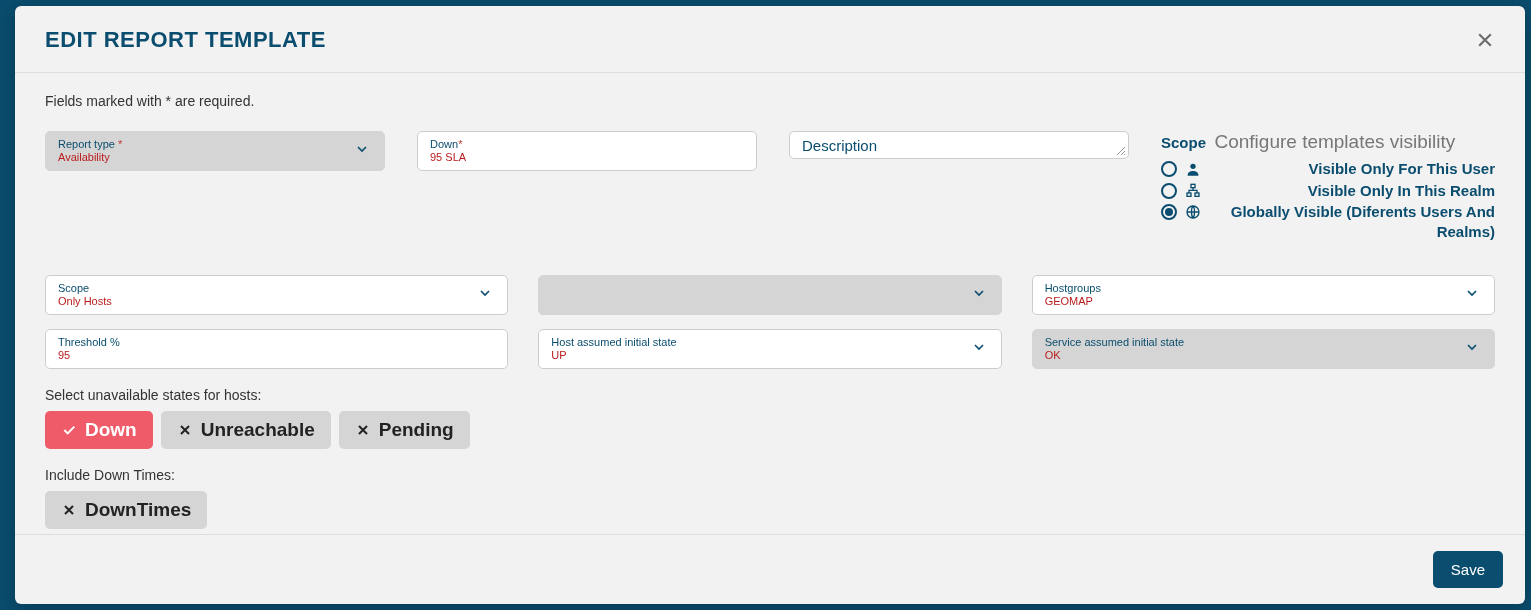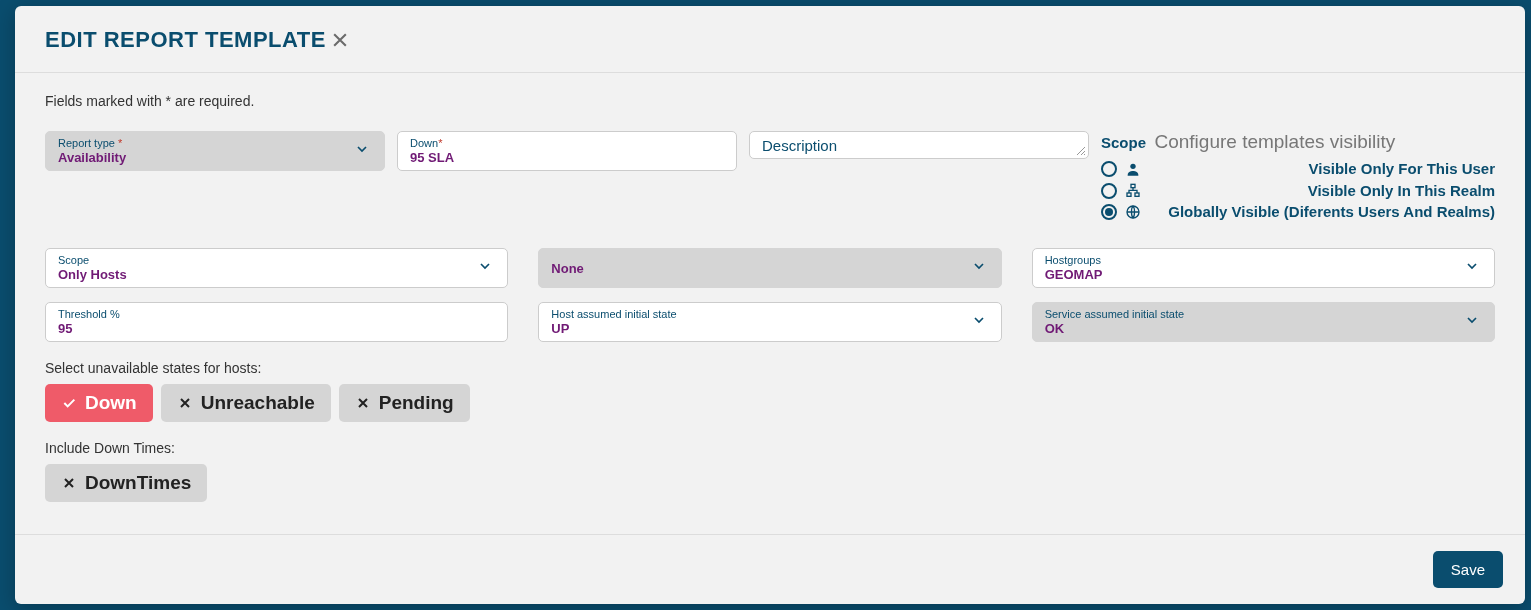--- a/index.html
+++ b/index.html
@@ -14,20 +14,21 @@
     left: 15px; right: 6px; top: 6px; bottom: 6px;
     background: #f2f2f2;
     border-radius: 6px;
     display: flex;
     flex-direction: column;
     box-shadow: 0 4px 20px rgba(0,0,0,0.25);
   }
   .modal-header {
     display: flex;
     align-items: center;
+    justify-content: space-between;
     padding: 20px 26px 18px 30px;
     border-bottom: 1px solid #ddd;
   }
   .modal-title {
     font-size: 22px;
     font-weight: 700;
     letter-spacing: 0.5px;
     color: #0a4d6e;
   }
   .close-btn {
@@ -43,22 +44,22 @@
     overflow: auto;
   }
   .req-note {
     font-size: 14px;
     color: #333;
     margin-bottom: 22px;
   }
   .row1 {
     display: grid;
     grid-template-columns: 340px 340px 340px 1fr;
-    gap: 12px;
-    margin-bottom: 24px;
+    gap: 32px;
+    margin-bottom: 32px;
     align-items: start;
   }
   .field {
     position: relative;
     background: #fff;
     border: 1px solid #ccc;
     border-radius: 5px;
     height: 40px;
     padding: 4px 12px 2px 12px;
     display: flex;
@@ -68,23 +69,23 @@
   .field.disabled { background: #d5d5d5; border-color: #d5d5d5; }
   .field.textarea { height: 28px; }
   .field-label {
     font-size: 11px;
     color: #0a4d6e;
     line-height: 1;
     margin-bottom: 1px;
   }
   .field-label .ast { color: #c0392b; }
   .field-value {
-    font-size: 13px;
-    color: #701a75;
-    font-weight: 700;
+    font-size: 11px;
+    color: #b91c1c;
+    font-weight: 400;
     line-height: 1.2;
   }
   .field-placeholder {
     font-size: 15px;
     color: #0a4d6e;
     font-weight: 500;
     line-height: 1.2;
   }
   .field.textarea .field-placeholder { font-weight: 500; }
   .field .chevron {
@@ -291,21 +292,20 @@
 
     <div class="row2">
       <div class="field">
         <div class="field-label">Scope</div>
         <div class="field-value">Only Hosts</div>
         <span class="chevron"><svg class="chev-svg" viewBox="0 0 24 24">
               <path d="M6 9l6 6 6-6"></path>
             </svg></span>
       </div>
       <div class="field disabled">
-        <div class="field-value">None</div>
         <span class="chevron"><svg class="chev-svg" viewBox="0 0 24 24">
               <path d="M6 9l6 6 6-6"></path>
             </svg></span>
       </div>
       <div class="field">
         <div class="field-label">Hostgroups</div>
         <div class="field-value">GEOMAP</div>
         <span class="chevron"><svg class="chev-svg" viewBox="0 0 24 24">
               <path d="M6 9l6 6 6-6"></path>
             </svg></span>

